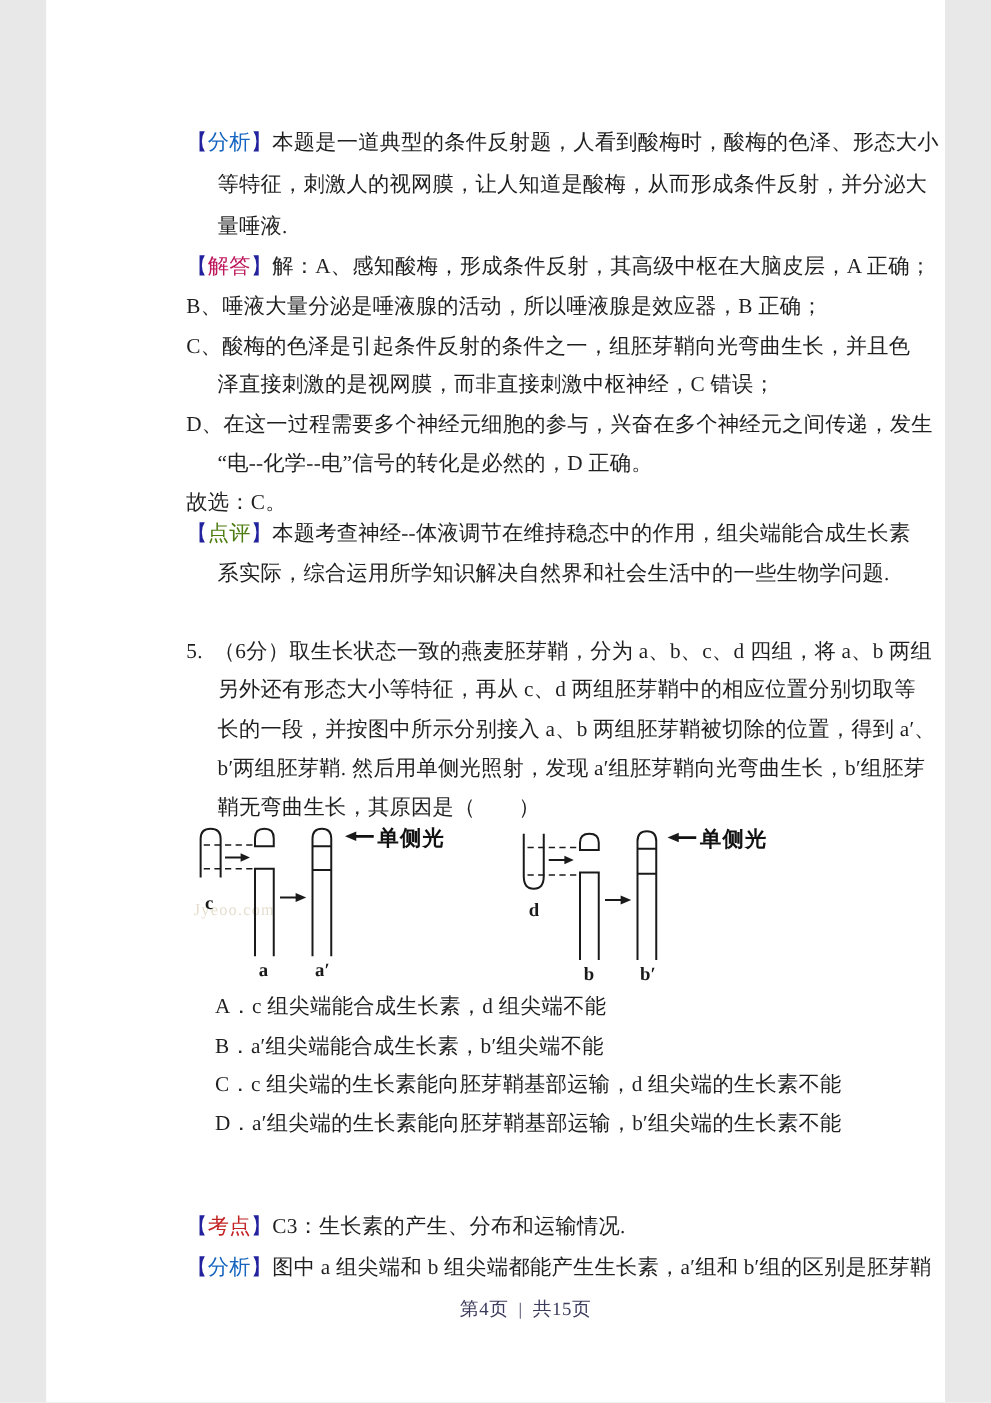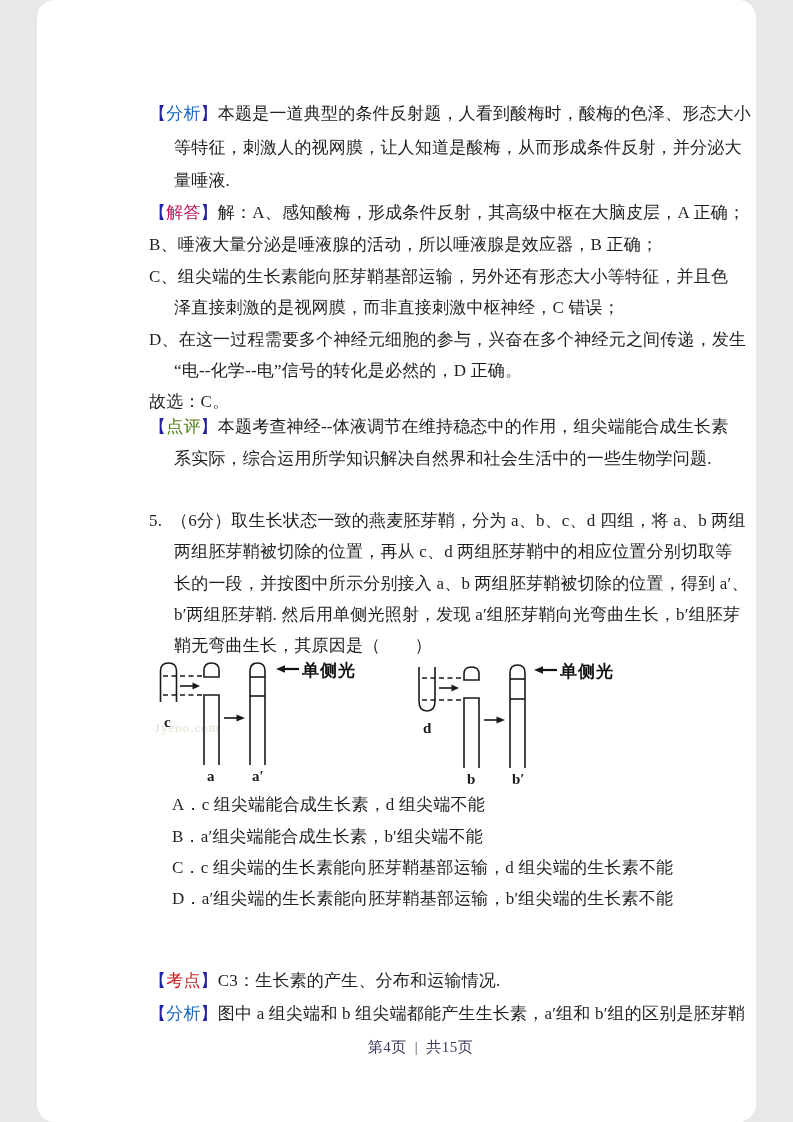--- a/index.html
+++ b/index.html
@@ -4,21 +4,20 @@
 <style>
   html, body { margin: 0; padding: 0; background: #e8e8e8; }
   .page {
     position: relative;
     width: 719px;
     height: 1122px;
     background: #ffffff;
     margin: 0 auto;
     font-family: "Liberation Serif", "DejaVu Serif", serif;
     overflow: hidden;
-    border-radius: 18px;
   }
   .line {
     position: absolute;
     white-space: pre;
     font-size: 17px;
     line-height: 22px;
     letter-spacing: 0.2px;
   }
   .bracket { font-weight: normal; }
   .label-text { }
@@ -58,29 +57,29 @@
 <body>
 
 <div class="page" id="page" style="color: rgb(31, 31, 31);">
 
   <div id="text-layer">
       <div class="line" style="left: 112px; top: 103px;"><span class="bracket" style="color: rgb(34, 34, 158);">【</span><span class="label-text" style="color: rgb(21, 101, 192);">分析</span><span class="bracket" style="color: rgb(34, 34, 158);">】</span><span>本题是一道典型的条件反射题，人看到酸梅时，酸梅的色泽、形态大小</span></div>
       <div class="line" style="left: 137px; top: 137px;"><span>等特征，刺激人的视网膜，让人知道是酸梅，从而形成条件反射，并分泌大</span></div>
       <div class="line" style="left: 137px; top: 170px;"><span>量唾液.</span></div>
       <div class="line" style="left: 112px; top: 202px;"><span class="bracket" style="color: rgb(34, 34, 158);">【</span><span class="label-text" style="color: #be185d;">解答</span><span class="bracket" style="color: rgb(34, 34, 158);">】</span><span>解：A、感知酸梅，形成条件反射，其高级中枢在大脑皮层，A 正确；</span></div>
       <div class="line" style="left: 112px; top: 234px;"><span>B、唾液大量分泌是唾液腺的活动，所以唾液腺是效应器，B 正确；</span></div>
-      <div class="line" style="left: 112px; top: 266px;"><span>C、组尖端的生长素能向胚芽鞘基部运输，另外还有形态大小等特征，并且色</span></div>
+      <div class="line" style="left: 112px; top: 266px;"><span>C、酸梅的色泽是引起条件反射的条件之一，组胚芽鞘向光弯曲生长，并且色</span></div>
       <div class="line" style="left: 137px; top: 297px;"><span>泽直接刺激的是视网膜，而非直接刺激中枢神经，C 错误；</span></div>
       <div class="line" style="left: 112px; top: 329px;"><span>D、在这一过程需要多个神经元细胞的参与，兴奋在多个神经元之间传递，发生</span></div>
       <div class="line" style="left: 137px; top: 360px;"><span>“电--化学--电”信号的转化是必然的，D 正确。</span></div>
       <div class="line" style="left: 112px; top: 391px;"><span>故选：C。</span></div>
       <div class="line" style="left: 112px; top: 416px;"><span class="bracket" style="color: rgb(34, 34, 158);">【</span><span class="label-text" style="color: #4d7c0f;">点评</span><span class="bracket" style="color: rgb(34, 34, 158);">】</span><span>本题考查神经--体液调节在维持稳态中的作用，组尖端能合成生长素</span></div>
       <div class="line" style="left: 137px; top: 448px;"><span>系实际，综合运用所学知识解决自然界和社会生活中的一些生物学问题.</span></div>
       <div class="line" style="left: 112px; top: 510px;"><span>5.  （6分）取生长状态一致的燕麦胚芽鞘，分为 a、b、c、d 四组，将 a、b 两组</span></div>
-      <div class="line" style="left: 137px; top: 541px;"><span>两组胚芽鞘被切除的位置，再从 c、d 两组胚芽鞘中的相应位置分别切取等</span></div>
+      <div class="line" style="left: 137px; top: 541px;"><span>另外还有形态大小等特征，再从 c、d 两组胚芽鞘中的相应位置分别切取等</span></div>
       <div class="line" style="left: 137px; top: 573px;"><span>长的一段，并按图中所示分别接入 a、b 两组胚芽鞘被切除的位置，得到 a′、</span></div>
       <div class="line" style="left: 137px; top: 604px; text-align: center;"><span>b′两组胚芽鞘. 然后用单侧光照射，发现 a′组胚芽鞘向光弯曲生长，b′组胚芽</span></div>
       <div class="line" style="left: 137px; top: 635px;"><span>鞘无弯曲生长，其原因是（　　）</span></div>
       <div class="line" style="left: 135px; top: 794px;"><span>A．c 组尖端能合成生长素，d 组尖端不能</span></div>
       <div class="line" style="left: 135px; top: 826px;"><span>B．a′组尖端能合成生长素，b′组尖端不能</span></div>
       <div class="line" style="left: 135px; top: 857px;"><span>C．c 组尖端的生长素能向胚芽鞘基部运输，d 组尖端的生长素不能</span></div>
       <div class="line" style="left: 135px; top: 888px;"><span>D．a′组尖端的生长素能向胚芽鞘基部运输，b′组尖端的生长素不能</span></div>
       <div class="line" style="left: 112px; top: 970px;"><span class="bracket" style="color: rgb(34, 34, 158);">【</span><span class="label-text" style="color: rgb(195, 34, 34);">考点</span><span class="bracket" style="color: rgb(34, 34, 158);">】</span><span>C3：生长素的产生、分布和运输情况.</span></div>
       <div class="line" style="left: 112px; top: 1003px;"><span class="bracket" style="color: rgb(34, 34, 158);">【</span><span class="label-text" style="color: rgb(21, 101, 192);">分析</span><span class="bracket" style="color: rgb(34, 34, 158);">】</span><span>图中 a 组尖端和 b 组尖端都能产生生长素，a′组和 b′组的区别是胚芽鞘</span></div>
     </div>

